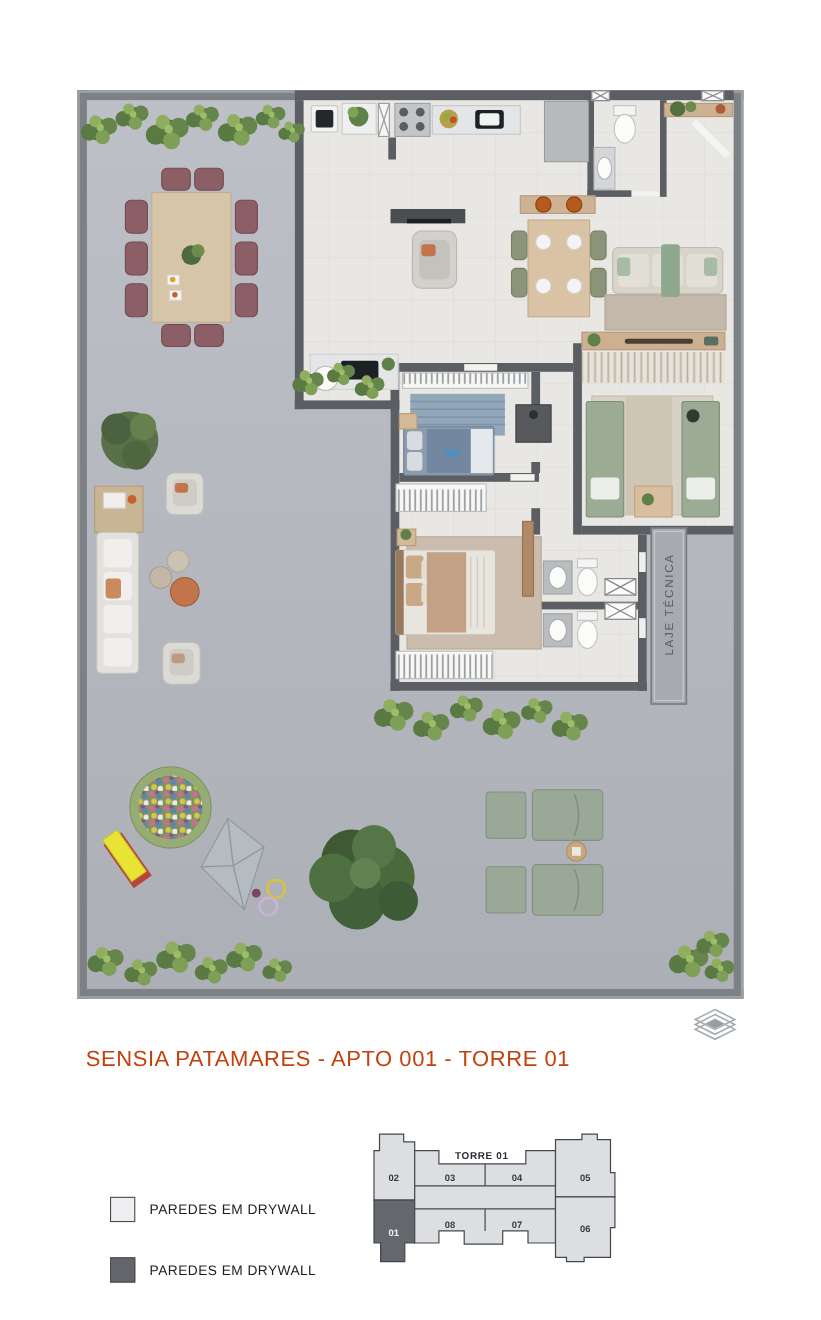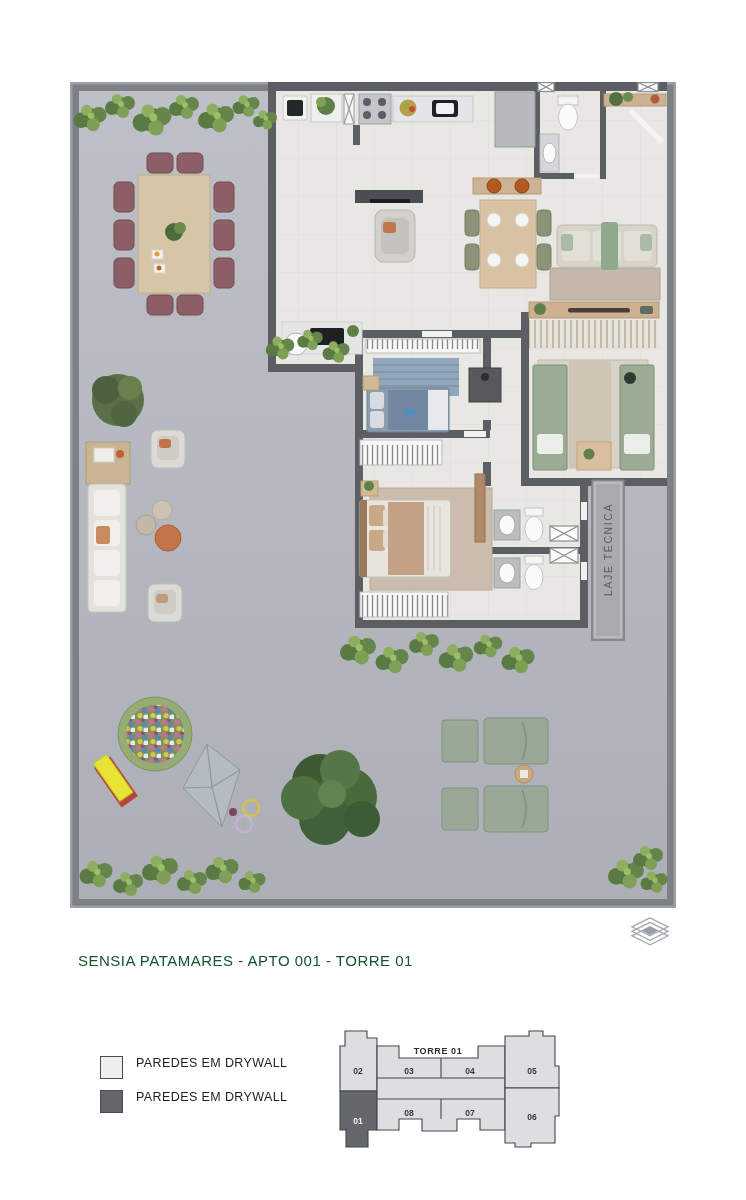--- a/index.html
+++ b/index.html
@@ -5,24 +5,24 @@
   html,body{margin:0;padding:0;}
   body{
     width:746px;height:1200px;position:relative;background:#ffffff;
     font-family:"Liberation Sans", sans-serif;overflow:hidden;
   }
   .plan-wrap{position:absolute;left:70px;top:82px;width:606px;height:826px;}
   .plan-wrap svg{display:block;}
   .corner-icon{position:absolute;left:630px;top:916px;width:40px;height:36px;}
   .page-title{
     position:absolute;left:78px;top:952px;width:640px;
-    font-size:15px;letter-spacing:.5px;color:#14532d;font-weight:500;
+    font-size:20px;letter-spacing:.5px;color:#c2410c;font-weight:500;
   }
   .legend{position:absolute;left:100px;top:1056px;}
-  .legend-row{display:flex;align-items:flex-start;margin-bottom:11px;}
+  .legend-row{display:flex;align-items:center;margin-bottom:11px;margin-top:32px;}
   .swatch{width:23px;height:23px;border:1.6px solid #4c4c4c;box-sizing:border-box;margin-right:13px;}
   .swatch.drywall{background:#eeeef0;}
   .swatch.concreto{background:#63676b;}
   .legend-label{font-size:12.5px;letter-spacing:.4px;color:#1e1e1e;font-weight:500;}
   .keyplan{position:absolute;left:337px;top:1028px;width:224px;height:122px;}
   .kp-label{font-size:8.5px;font-weight:bold;fill:#33373b;}
   .kp-label.inv{fill:#f4f4f5;}
   .kp-title{font-size:9px;font-weight:bold;fill:#2a2d30;letter-spacing:.6px;}
   .laje-text{font-size:10.5px;letter-spacing:1.6px;fill:#585c60;font-weight:500;}
 </style>

